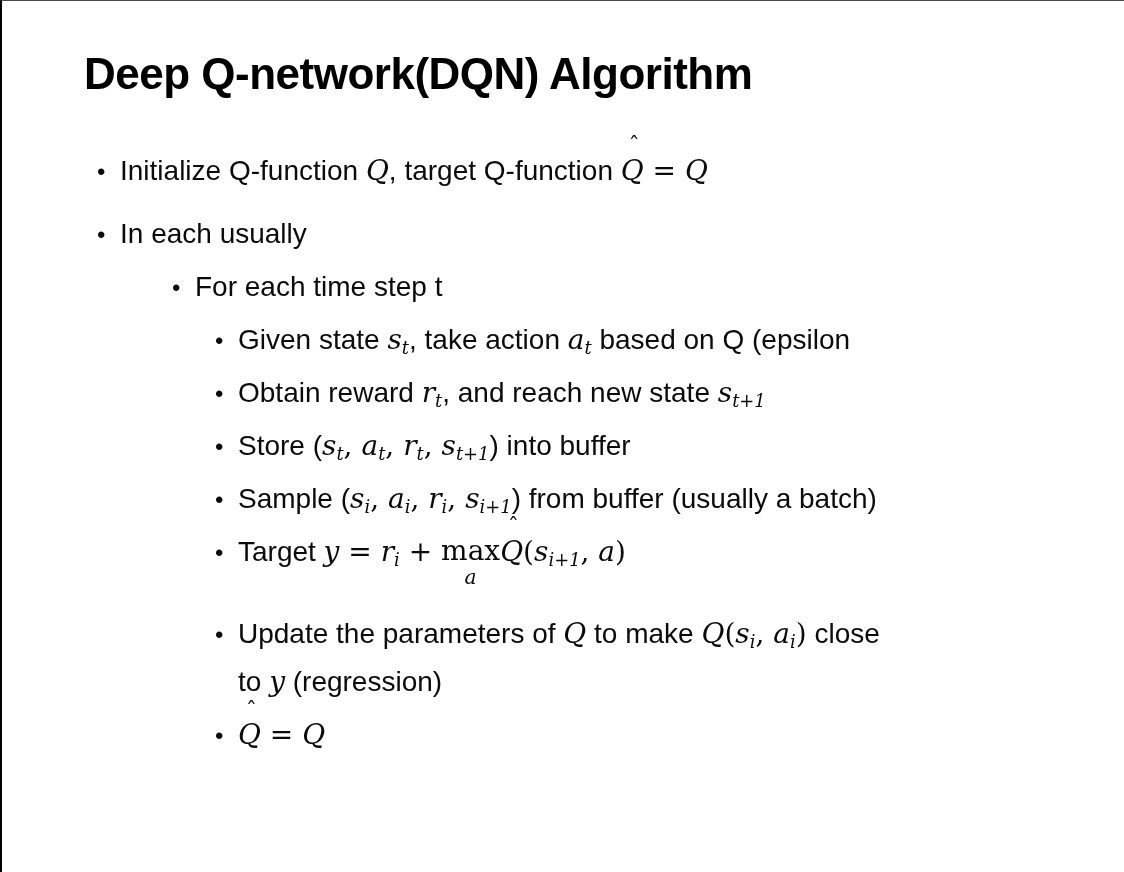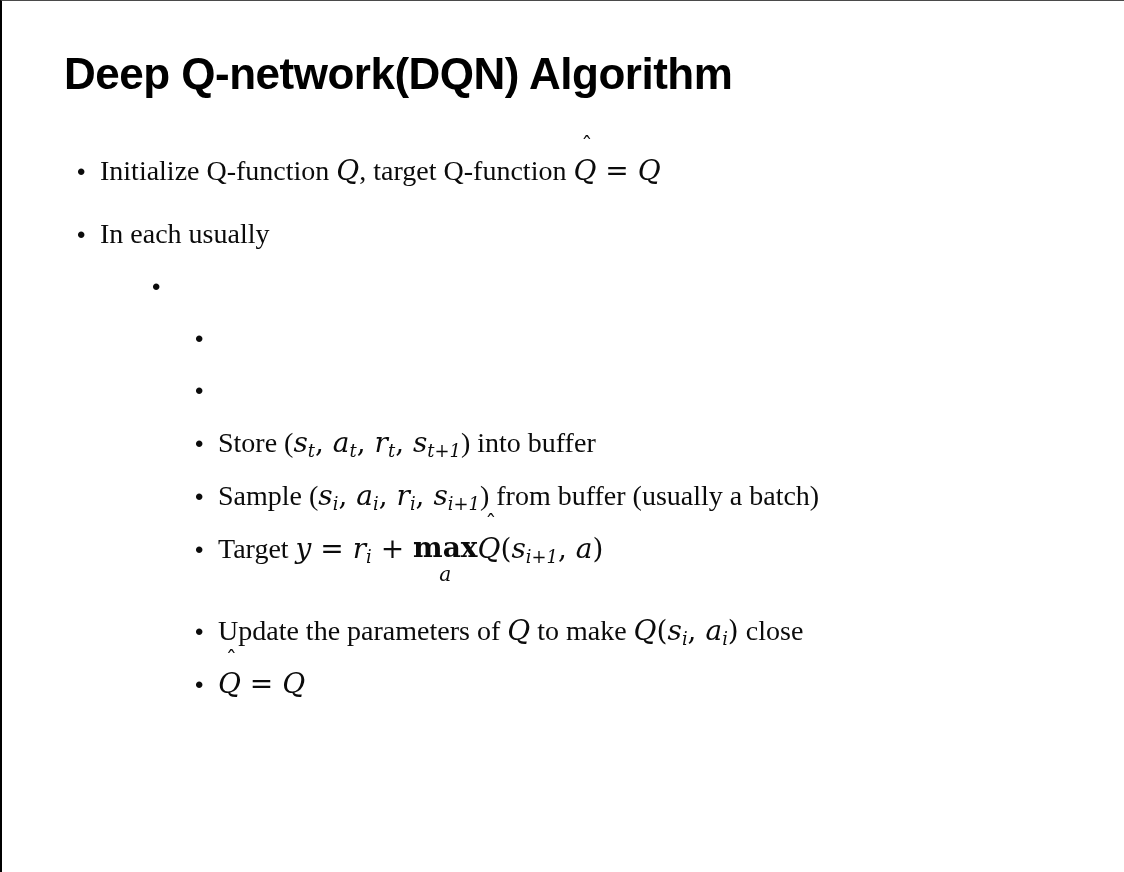--- a/index.html
+++ b/index.html
@@ -7,20 +7,21 @@
     position:relative;
     width:1124px;
     height:872px;
     box-sizing:border-box;
     background:#ffffff;
     border-left:2px solid #000;
     border-top:1px solid #4a4a4a;
     overflow:hidden;
     font-family:"Liberation Sans", sans-serif;
     color:#0b0b0b;
+    padding-left:20px;
   }
   .title{
     margin:46px 0 0 62px;
     font-size:44px;
     line-height:54px;
     font-weight:bold;
     letter-spacing:-0.5px;
     color:#000;
     white-space:nowrap;
   }
@@ -38,21 +39,21 @@
   .lv1 .row{padding-left:75px;}
   .lv2 .row{padding-left:150px;}
   .lv3 .row{padding-left:193px;}
   .marker{
     display:inline-block;
     width:23px;
     flex:0 0 23px;
     font-size:24px;
   }
   .row.cont .marker{visibility:hidden;}
-  .seg-plain{font-family:Liberation Serif, serif;}
+  .seg-plain{font-family:Liberation Sans, sans-serif;}
   .seg-math{font-family:"DejaVu Serif", serif;font-style:italic;}
   .seg-mathop{font-family:"DejaVu Serif", serif;font-style:normal;}
   .seg-math sub, sub.mathsub{
     font-family:"DejaVu Serif", serif;
     font-style:italic;
     font-size:64%;
     vertical-align:-0.28em;
     line-height:0;
   }
   .hatwrap{
@@ -70,53 +71,54 @@
     font-size:0.8em;
     line-height:1;
   }
   .munder{
     display:inline-block;
     vertical-align:-0.82em;
     text-align:center;
     line-height:1;
     font-family:"DejaVu Serif", serif;
   }
-  .munder .mtop{display:block;font-style:normal;font-weight:bold;}
+  .munder .mtop{display:block;font-style:normal;}
   .munder .mbot{display:block;font-style:italic;font-size:0.72em;margin-top:2px;}
 </style>
 </head>
 <body>
 
 <div class="slide">
   <h1 class="title">Deep Q-network(DQN) Algorithm</h1>
   <div class="bullets" id="bullet-list">
       <div class="item lv1">
         <div class="row"><span class="marker">•</span><span class="text"><span class="seg-plain">Initialize Q-function </span><span class="seg-math">Q</span><span class="seg-plain">, target Q-function </span><span class="hatwrap"><span class="caret">ˆ</span><span>Q</span></span><span class="seg-mathop"> = </span><span class="seg-math">Q</span></span></div>
       </div>
       <div class="item lv1">
         <div class="row"><span class="marker">•</span><span class="text"><span class="seg-plain">In each usually</span></span></div>
       </div>
       <div class="item lv2">
-        <div class="row"><span class="marker">•</span></div>
+        <div class="row"><span class="marker">•</span><span class="text"><span class="seg-plain">For each time step t</span></span></div>
       </div>
       <div class="item lv3">
-        <div class="row"><span class="marker">•</span></div>
+        <div class="row"><span class="marker">•</span><span class="text"><span class="seg-plain">Given state </span><span class="seg-math"><span>s</span><sub class="mathsub">t</sub></span><span class="seg-plain">, take action </span><span class="seg-math"><span>a</span><sub class="mathsub">t</sub></span><span class="seg-plain"> based on Q (epsilon</span></span></div>
       </div>
       <div class="item lv3">
-        <div class="row"><span class="marker">•</span></div>
+        <div class="row"><span class="marker">•</span><span class="text"><span class="seg-plain">Obtain reward </span><span class="seg-math"><span>r</span><sub class="mathsub">t</sub></span><span class="seg-plain">, and reach new state </span><span class="seg-math"><span>s</span><sub class="mathsub">t+1</sub></span></span></div>
       </div>
       <div class="item lv3">
         <div class="row"><span class="marker">•</span><span class="text"><span class="seg-plain">Store (</span><span class="seg-math"><span>s</span><sub class="mathsub">t</sub></span><span class="seg-mathop">, </span><span class="seg-math"><span>a</span><sub class="mathsub">t</sub></span><span class="seg-mathop">, </span><span class="seg-math"><span>r</span><sub class="mathsub">t</sub></span><span class="seg-mathop">, </span><span class="seg-math"><span>s</span><sub class="mathsub">t+1</sub></span><span class="seg-plain">) into buffer</span></span></div>
       </div>
       <div class="item lv3">
         <div class="row"><span class="marker">•</span><span class="text"><span class="seg-plain">Sample (</span><span class="seg-math"><span>s</span><sub class="mathsub">i</sub></span><span class="seg-mathop">, </span><span class="seg-math"><span>a</span><sub class="mathsub">i</sub></span><span class="seg-mathop">, </span><span class="seg-math"><span>r</span><sub class="mathsub">i</sub></span><span class="seg-mathop">, </span><span class="seg-math"><span>s</span><sub class="mathsub">i+1</sub></span><span class="seg-plain">) from buffer (usually a batch)</span></span></div>
       </div>
       <div class="item lv3 has-under">
         <div class="row"><span class="marker">•</span><span class="text"><span class="seg-plain">Target </span><span class="seg-math">y</span><span class="seg-mathop"> = </span><span class="seg-math"><span>r</span><sub class="mathsub">i</sub></span><span class="seg-mathop"> + </span><span class="munder"><span class="mtop">max</span><span class="mbot">a</span></span><span class="hatwrap"><span class="caret">ˆ</span><span>Q</span></span><span class="seg-mathop">(</span><span class="seg-math"><span>s</span><sub class="mathsub">i+1</sub></span><span class="seg-mathop">, </span><span class="seg-math">a</span><span class="seg-mathop">)</span></span></div>
       </div>
       <div class="item lv3">
         <div class="row"><span class="marker">•</span><span class="text"><span class="seg-plain">Update the parameters of </span><span class="seg-math">Q</span><span class="seg-plain"> to make </span><span class="seg-math">Q</span><span class="seg-mathop">(</span><span class="seg-math"><span>s</span><sub class="mathsub">i</sub></span><span class="seg-mathop">, </span><span class="seg-math"><span>a</span><sub class="mathsub">i</sub></span><span class="seg-mathop">)</span><span class="seg-plain"> close</span></span></div>
+        <div class="row cont"><span class="marker">•</span><span class="text"><span class="seg-plain">to </span><span class="seg-math">y</span><span class="seg-plain"> (regression)</span></span></div>
       </div>
       <div class="item lv3">
         <div class="row"><span class="marker">•</span><span class="text"><span class="hatwrap"><span class="caret">ˆ</span><span>Q</span></span><span class="seg-mathop"> = </span><span class="seg-math">Q</span></span></div>
       </div>
     </div>
 </div>
 
 </body></html>

